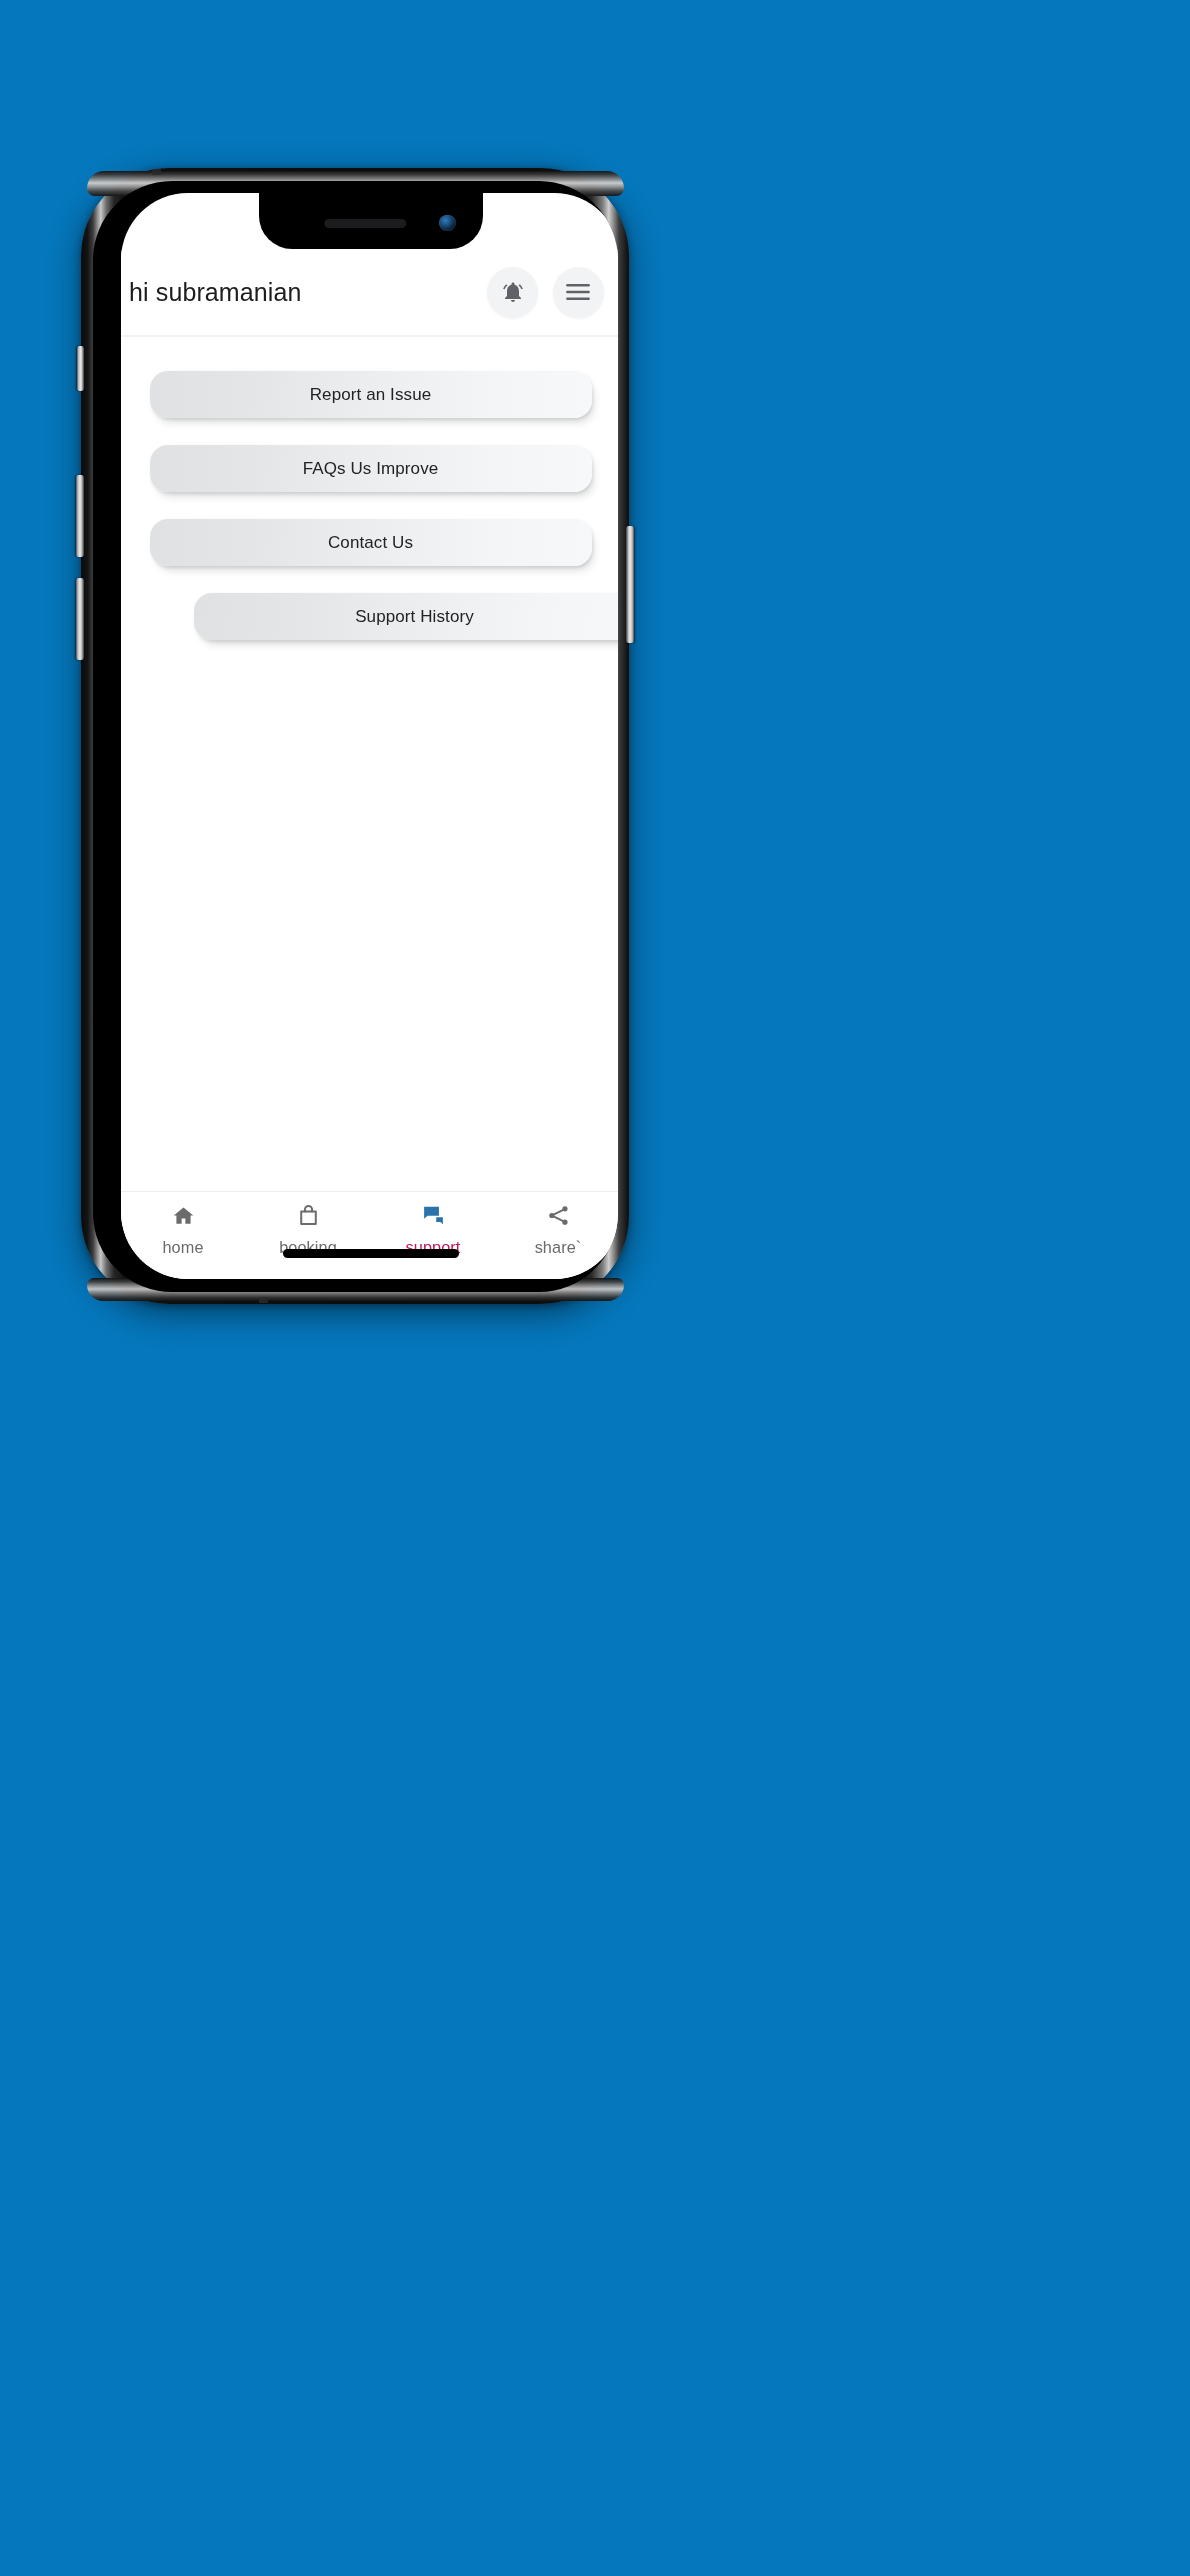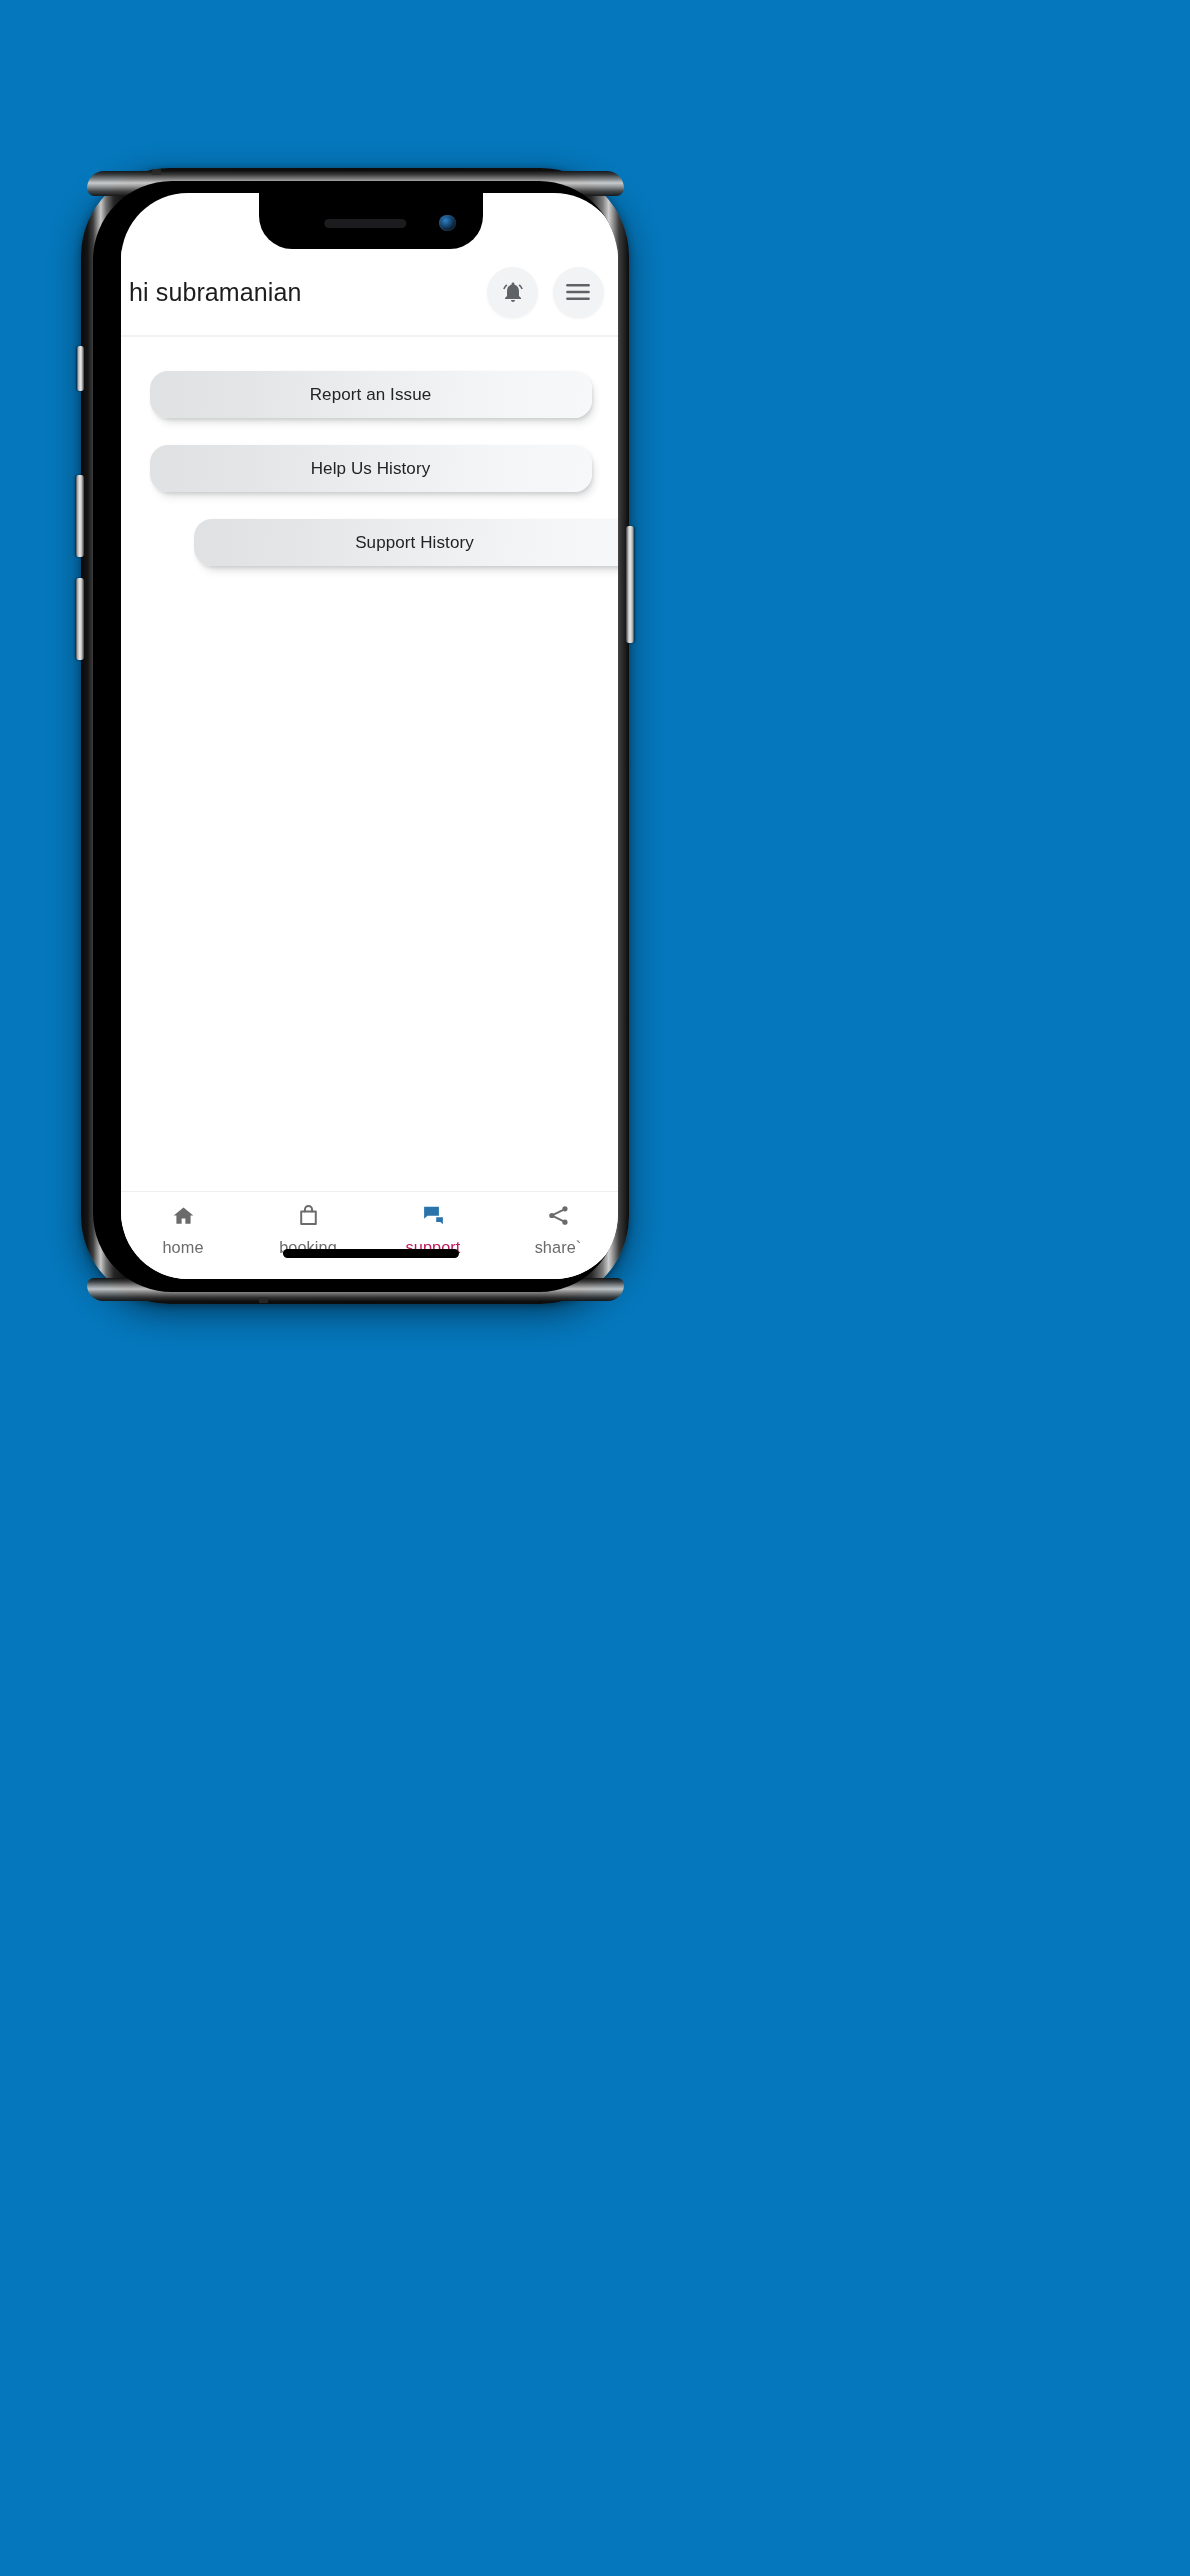--- a/index.html
+++ b/index.html
@@ -282,21 +282,22 @@
                   <rect x="1" y="15.4" width="25" height="2.6" rx="1.3" fill="#5f6368"></rect>
                 </svg>
               </span>
             </div>
           </div>
         </div>
         <div class="hdr-divider"></div>
 
         <div class="menu-wrap">
           <button class="menu-btn">Report an Issue</button>
-          <button class="menu-btn">Help Us History</button>
+          <button class="menu-btn">FAQs Us Improve</button>
+          <button class="menu-btn">Contact Us</button>
           <button class="menu-btn">Support History</button>
         </div>
 
         <div class="bottom-nav">
 
           <div class="nav-item inactive">
             <span class="nav-icon">
               <svg width="25" height="25" viewBox="0 0 24 24" fill="#6b6b6b">
                 <path d="M12 4.2 2.6 12.1h2.6V20h5.0v-5.1h3.6V20h5.0v-7.9h2.6z"></path>
               </svg>

